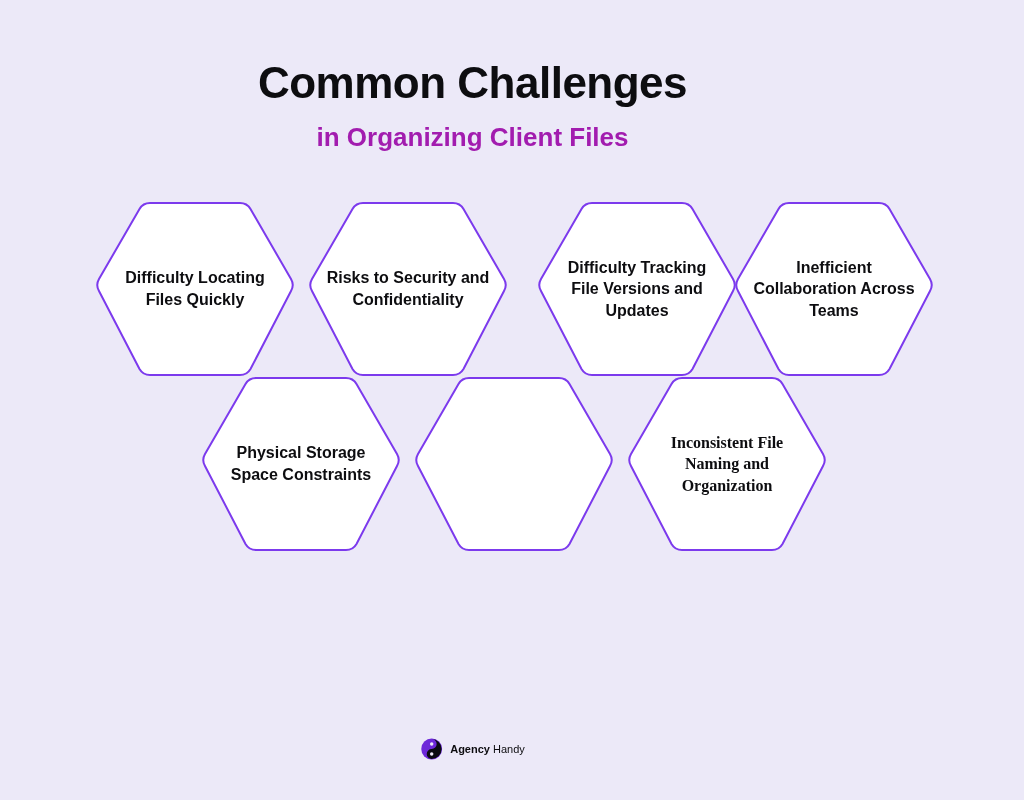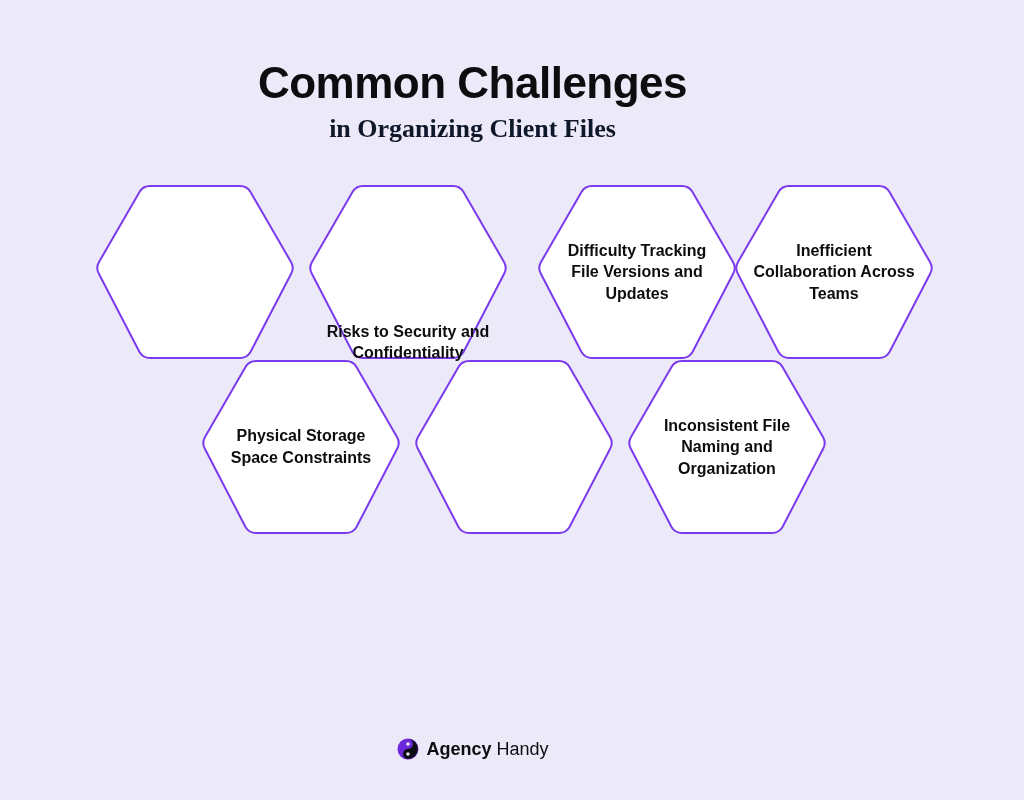--- a/index.html
+++ b/index.html
@@ -11,35 +11,35 @@
     overflow: hidden;
   }
   .page {
     width: 945px;
     height: 800px;
     position: relative;
     display: flex;
     flex-direction: column;
     align-items: center;
     padding-top: 58px;
+    gap: 8px;
   }
   .title {
     font-size: 44px;
     font-weight: 900;
     color: #0d0d10;
     letter-spacing: -0.5px;
     text-align: center;
   }
   .subtitle {
     font-size: 26px;
     font-weight: 700;
-    color: #0f172a;
+    color: #a21caf;
     text-align: center;
     margin-top: 6px;
-    font-family: Liberation Serif, serif;
   }
 
   .stage {
     position: relative;
     width: 100%;
     flex: 1;
     margin-top: 36px;
   }
 
   .hex {
@@ -64,39 +64,39 @@
     text-align: center;
     font-weight: 800;
     font-size: 16px;
     line-height: 1.35;
     color: #0d0d10;
     padding: 0 22px;
   }
 
   
   .r1a { left:  91px; top:   0px; }
-  .r1b { left: 304px; top:   0px; align-items: flex-end; }
+  .r1b { left: 304px; top:   0px; }
   .r1c { left: 533px; top:   0px; }
   .r1d { left: 730px; top:   0px; }
   
   .r2a { left: 197px; top: 175px; }
   .r2b { left: 410px; top: 175px; }
-  .r2c { left: 623px; top: 175px; }
+  .r2c { left: 623px; top: 175px; font-family: Liberation Serif, serif; }
 
   .brand {
     position: absolute;
     bottom: 40px;
     left: 50%;
     transform: translateX(-50%);
     display: flex;
     align-items: center;
     gap: 8px;
   }
   .brand-name {
-    font-size: 18px;
+    font-size: 11px;
     color: #0d0d10;
   }
   .brand-name .bold { font-weight: 800; }
   .brand-name .reg  { font-weight: 500; }
   .brand-logo {
     width: 22px;
     height: 22px;
   }
 </style>
 </head>
@@ -106,20 +106,21 @@
 
   <h1 class="title">Common Challenges</h1>
   <div class="subtitle">in Organizing Client Files</div>
 
   <div class="stage">
 
     <div class="hex r1a">
       <svg viewBox="0 0 208 184">
         <path d="M59 6 Q52 6 48.5 12 L8 82 Q4.5 88 8 94 L48.5 172 Q52 178 59 178 L149 178 Q156 178 159.5 172 L200 94 Q203.5 88 200 82 L159.5 12 Q156 6 149 6 Z" fill="#ffffff" stroke="#7c3aed" stroke-width="2"></path>
       </svg>
+      <div class="label">Difficulty Locating Files Quickly</div>
     </div>
 
     <div class="hex r1b">
       <svg viewBox="0 0 208 184">
         <path d="M59 6 Q52 6 48.5 12 L8 82 Q4.5 88 8 94 L48.5 172 Q52 178 59 178 L149 178 Q156 178 159.5 172 L200 94 Q203.5 88 200 82 L159.5 12 Q156 6 149 6 Z" fill="#ffffff" stroke="#7c3aed" stroke-width="2"></path>
       </svg>
       <div class="label">Risks to Security and Confidentiality</div>
     </div>
 
     <div class="hex r1c">

